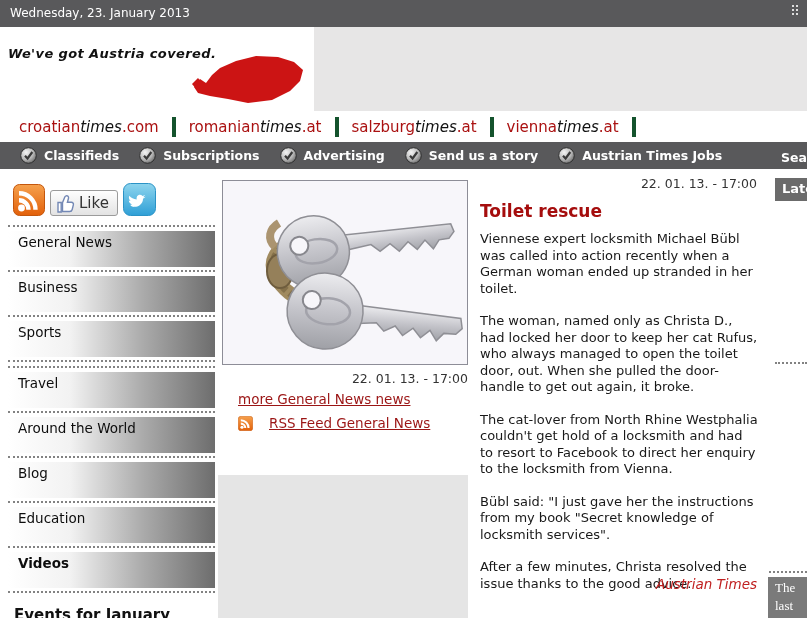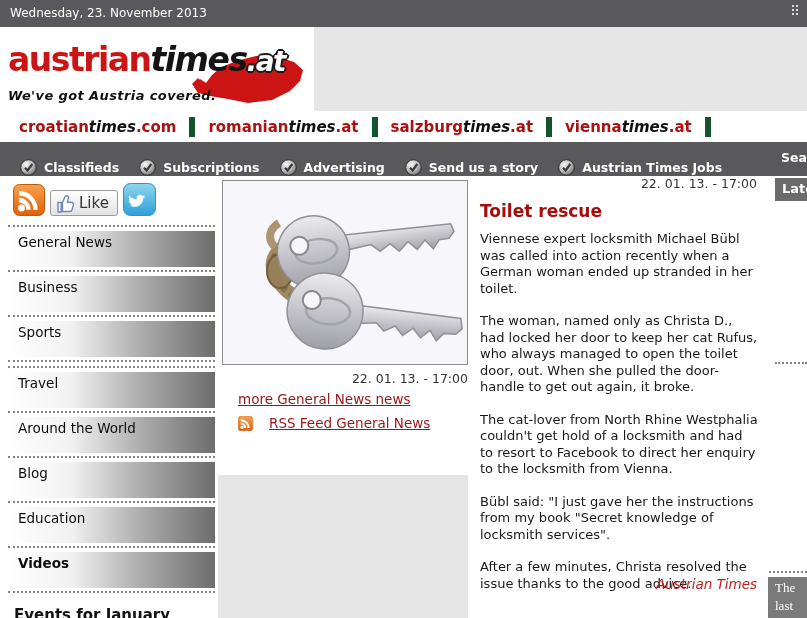--- a/index.html
+++ b/index.html
@@ -22,27 +22,27 @@
   .logo-line { position:relative; font-size:33px; font-weight:bold; letter-spacing:-1.5px; line-height:40px; white-space:nowrap; }
   .logo-austrian { color:#cc1414; }
   .logo-times { color:#141414; font-style:italic; }
   .logo-at { color:#fff; font-style:italic; font-size:28px;
     text-shadow:-2px 0 #1a1a1a, 2px 0 #1a1a1a, 0 -2px #1a1a1a, 0 2px #1a1a1a,
                -1px -1px #1a1a1a, 1px 1px #1a1a1a, -1px 1px #1a1a1a, 1px -1px #1a1a1a; }
   .logo-tagline { position:relative; font-size:13px; font-weight:bold; font-style:italic; color:#111; margin-top:6px; letter-spacing:.4px; }
   
   .tabs { position:absolute; left:0; top:111px; width:807px; height:31px; background:#fff;
     display:flex; align-items:center; padding-left:6px; }
-  .tab { padding:0 13px; font-size:15px; font-weight:bold; white-space:nowrap;
-    border-right:6px solid #14532d; line-height:20px; cursor:pointer; }
+  .tab { padding:0 13px; font-size:15px; font-weight:normal; white-space:nowrap;
+    border-right:4px solid #14532d; line-height:20px; cursor:pointer; }
   .tab .pfx, .tab .sfx { color:#aa1111; }
   .tab .mid { color:#111; font-style:italic; }
   
-  .navbar { position:absolute; left:0; top:142px; width:807px; height:34px; background:#59595b;
-    display:flex; align-items:flex-end; gap:20px; padding-left:20px; }
+  .navbar { position:absolute; left:0; top:142px; width:807px; height:27px; background:#59595b;
+    display:flex; align-items:center; gap:20px; padding-left:20px; }
   .nav-item { display:flex; align-items:center; gap:7px; color:#fff; font-weight:bold; font-size:12.5px; cursor:pointer; white-space:nowrap; }
   .nav-right { position:absolute; left:781px; top:8px; color:#fff; font-weight:bold; font-size:12.5px; }
   
   .sidebar { position:absolute; left:8px; top:182px; width:207px; }
   .social { display:flex; align-items:flex-end; gap:5px; height:34px; margin-left:5px; }
   .like-btn { display:flex; align-items:center; gap:3px; height:26px; padding:0 8px 0 5px;
     border:1px solid #9b9b9b; border-radius:3px; background:linear-gradient(#fefefe,#e3e3e3);
     font-size:15px; color:#333; cursor:pointer; }
   .side-sep { border-top:2px dotted #828282; height:0; margin-top:3px; margin-bottom:4px; }
   .sidebar .first-sep { margin-top:9px; }
@@ -78,42 +78,39 @@
   .rail-bottom { position:absolute; left:768px; top:577px; width:39px; height:41px; background:#7a7a7a;
     color:#fff; font-size:13px; line-height:18px; padding:2px 0 0 7px;font-family:Liberation Serif, serif; }
   a { text-decoration:none; }
 </style>
 </head>
 <body>
 
 <div id="screen">
 
   <div class="topbar">
-    <span class="topbar-date">Wednesday, 23. November 2013</span>
+    <span class="topbar-date">Wednesday, 23. January 2013</span>
     <span class="grip">
         <i></i>
         <i></i>
         <i></i>
         <i></i>
         <i></i>
         <i></i>
       </span>
   </div>
 
   <div class="header-left"></div>
   <div class="header-right"></div>
 
   <div class="logo">
     <svg class="logo-map" width="115" height="55" viewBox="0 0 115 55">
       <path d="M4 33 L10 25 L16 29 L22 21 L30 14 L46 7 L66 2 L88 3 L104 8 L113 16 L110 27 L100 37 L82 46 L58 49 L38 45 L20 42 L8 39 Z" fill="#cc1414"></path>
       <path d="M2 30 L8 24 L13 30 L7 36 Z" fill="#cc1414"></path>
     </svg>
-    <div class="logo-line">
-      <span class="logo-austrian">austrian</span><span class="logo-times">times</span><span class="logo-at">.at</span>
-    </div>
     <div class="logo-tagline">We've got Austria covered.</div>
   </div>
 
   <div class="tabs">
     <span class="tab">
       <span class="pfx">croatian</span><span class="mid">times</span><span class="sfx">.com</span>
     </span>
     <span class="tab">
       <span class="pfx">romanian</span><span class="mid">times</span><span class="sfx">.at</span>
     </span>

